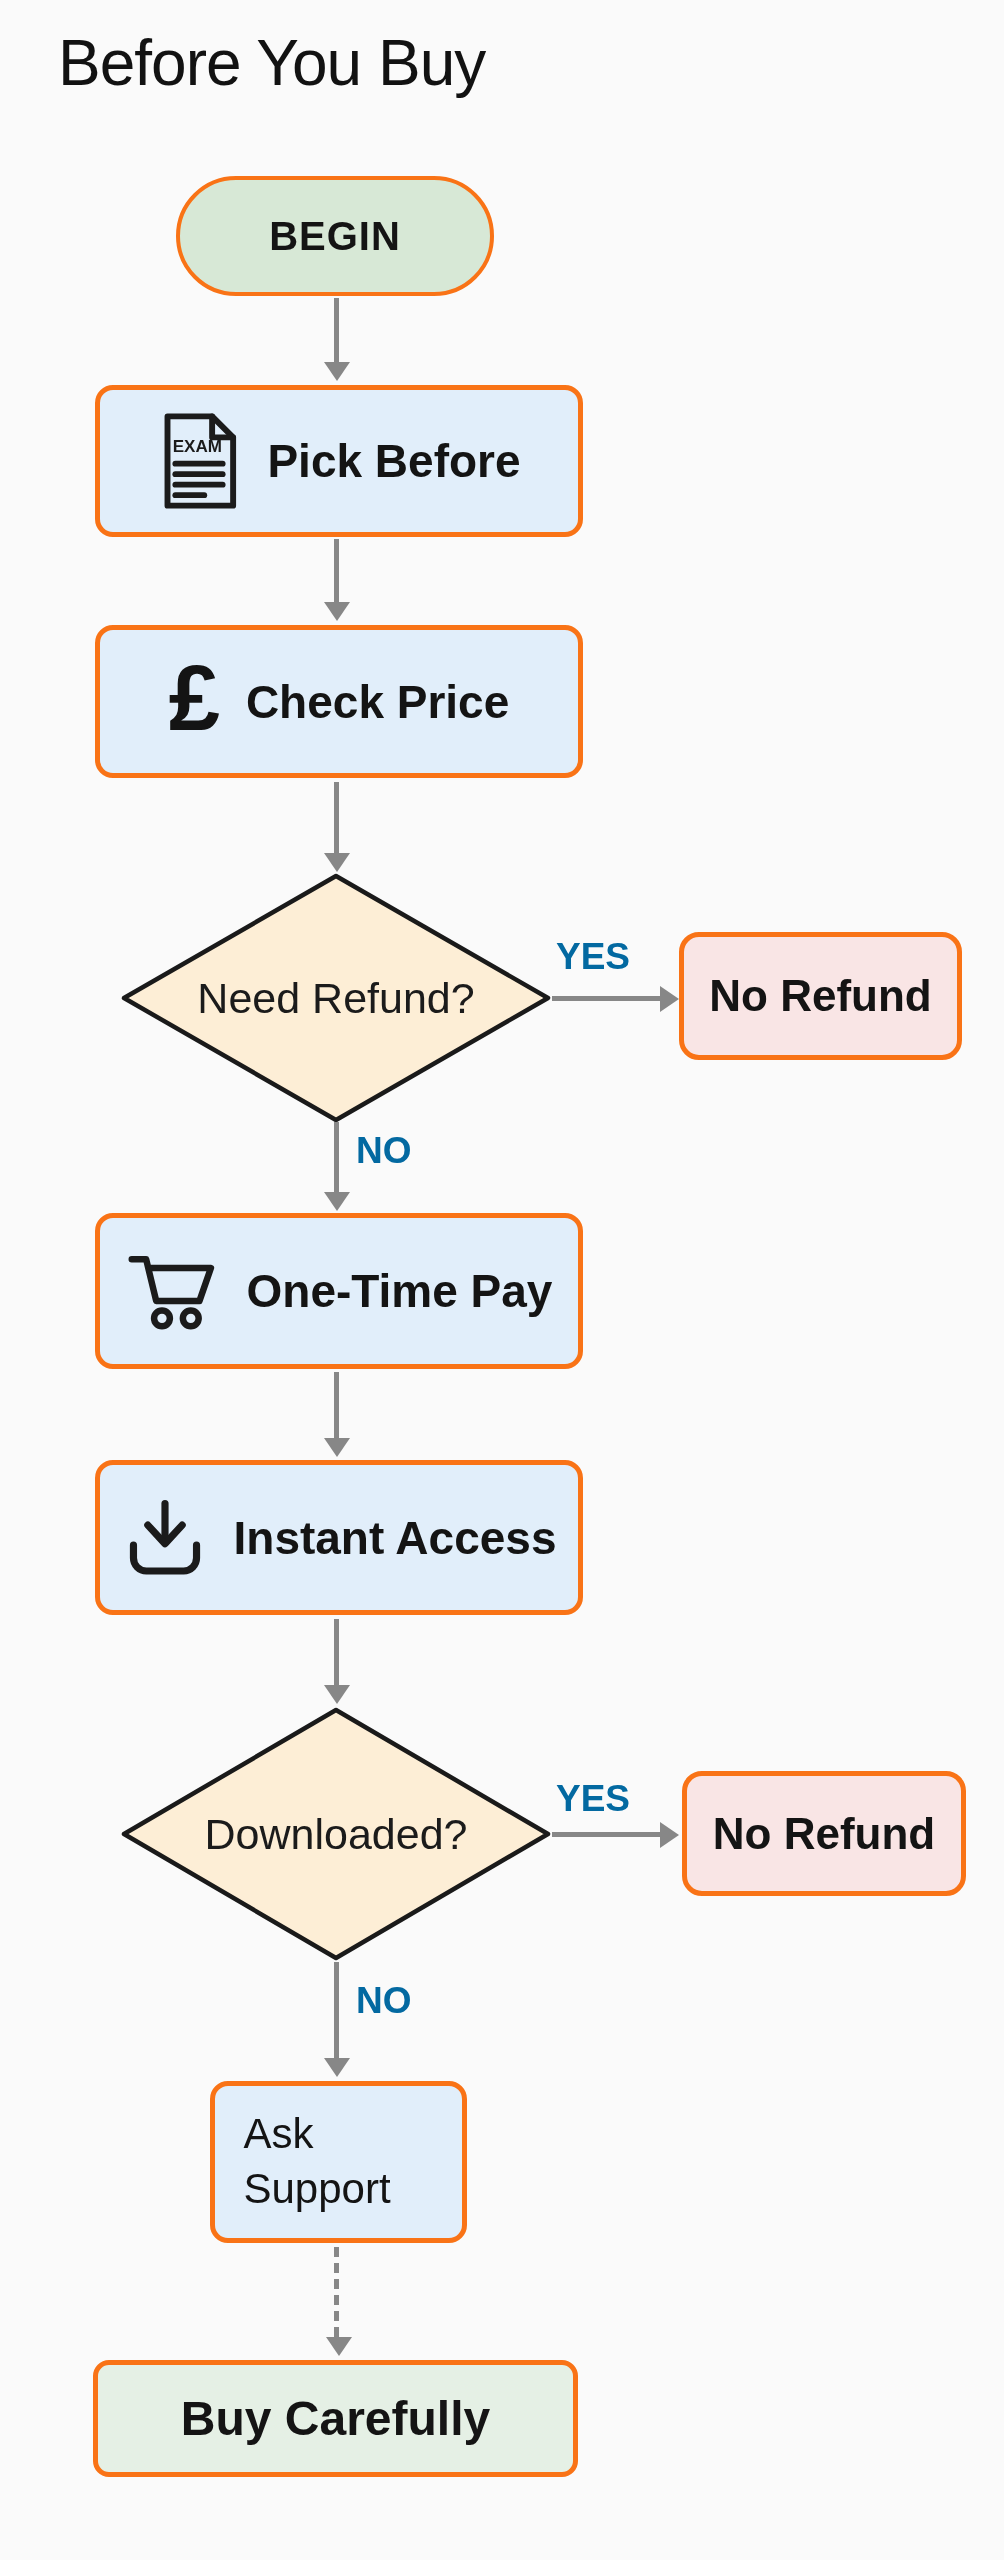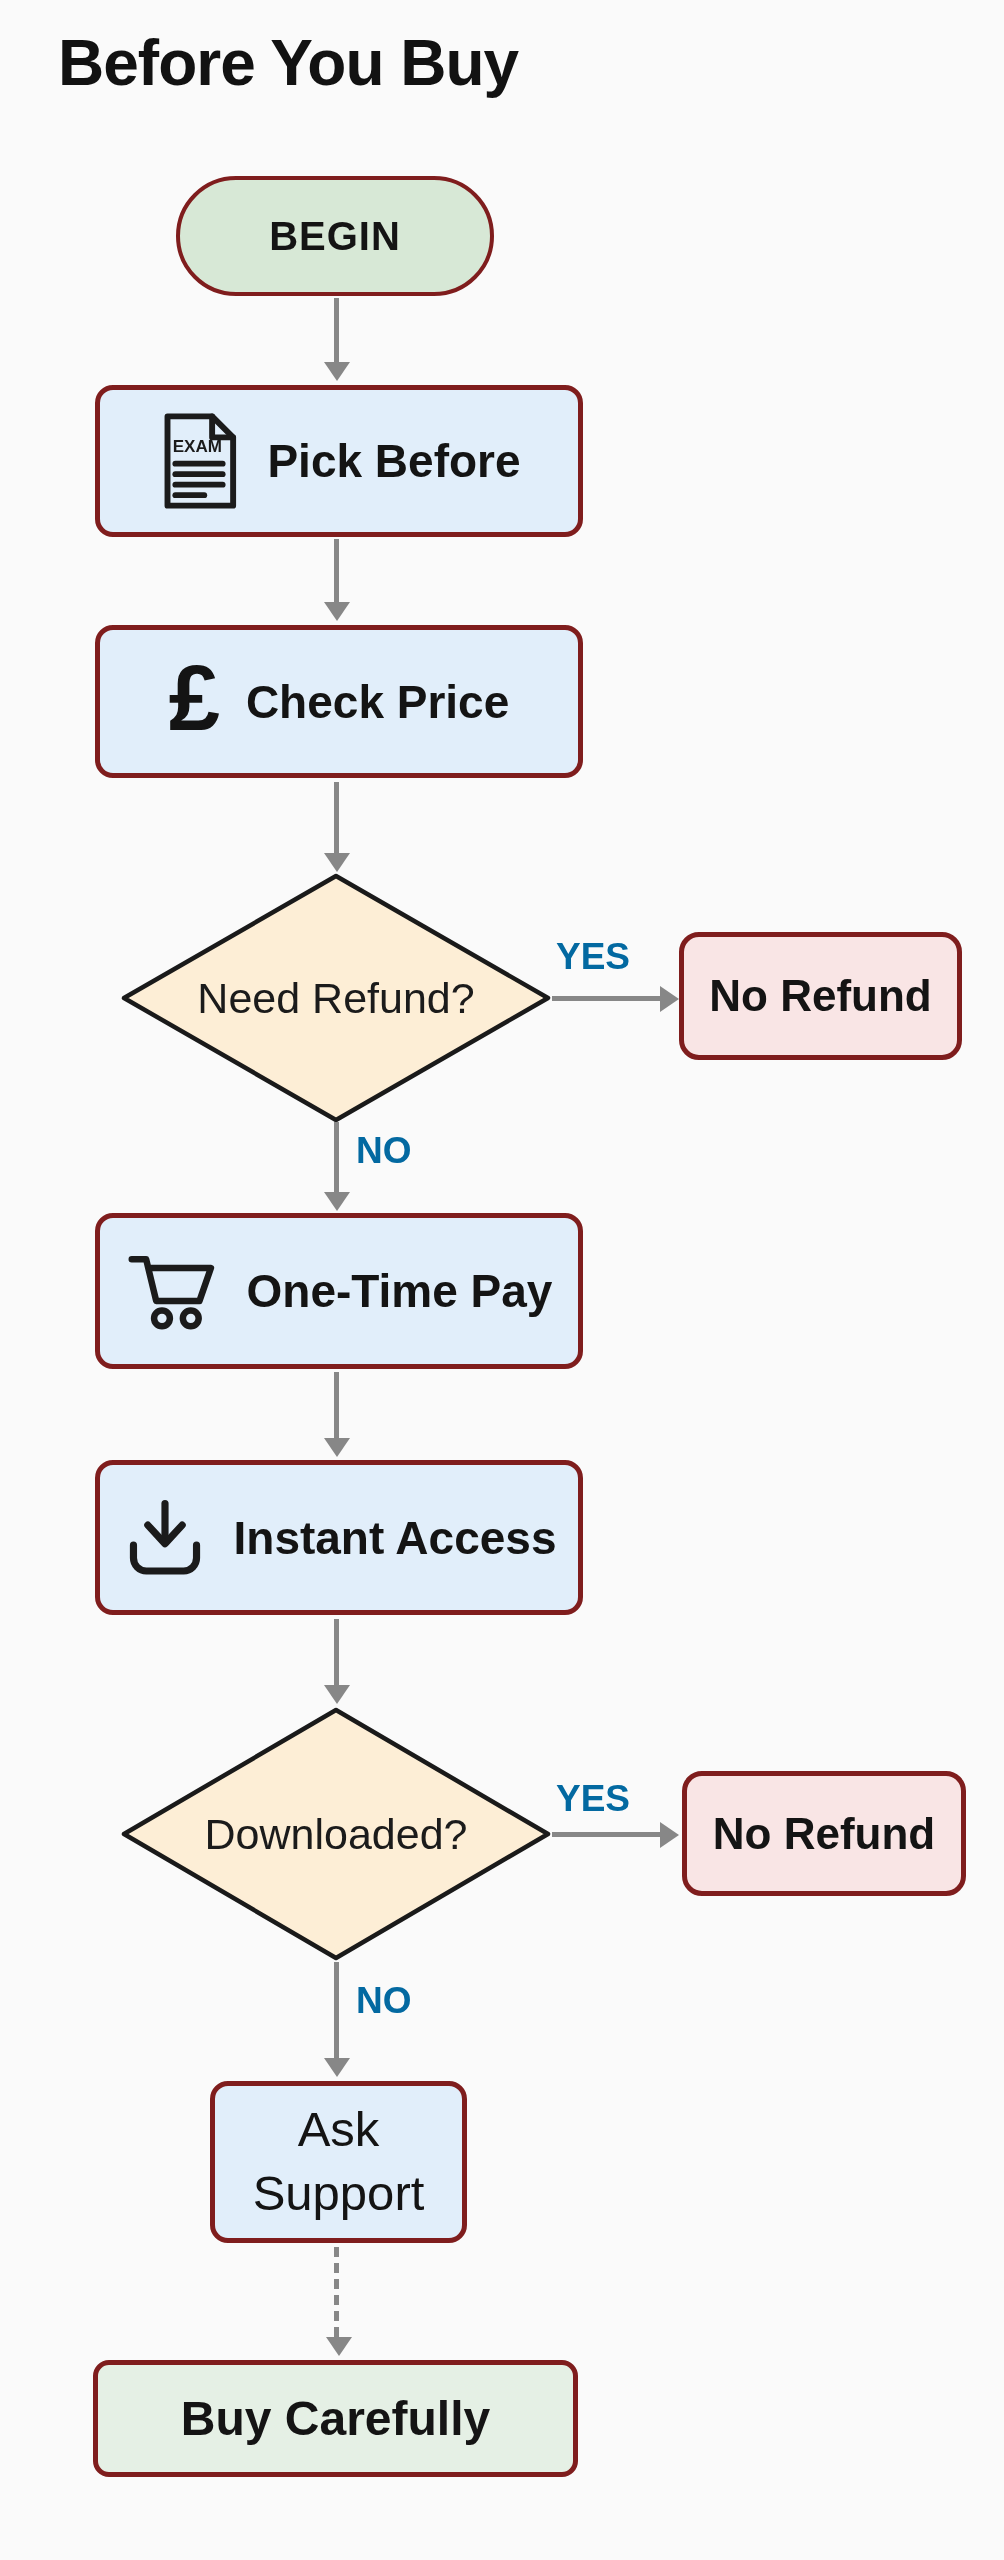--- a/index.html
+++ b/index.html
@@ -2,36 +2,36 @@
 <html><head>
 <meta charset="utf-8">
 <style>
   html,body{margin:0;padding:0;background:#fafafa;}
   .canvas{
     position:relative;width:1004px;height:2560px;background:#fafafa;
     font-family:"Liberation Sans",sans-serif;color:#141414;overflow:hidden;
   }
   .title{
     position:absolute;left:58px;top:26px;margin:0;
-    font-size:64px;font-weight:700;letter-spacing:-1px;color:#121212;
+    font-size:64px;font-weight:400;letter-spacing:-1px;color:#121212;
   }
   
   .node{
     position:absolute;box-sizing:border-box;
     display:flex;align-items:center;justify-content:center;gap:26px;
-    background:#e1eefa;border:5px solid #7f1d1d;border-radius:18px;
+    background:#e1eefa;border:5px solid #f97316;border-radius:18px;
   }
   .node .label{font-weight:700;font-size:46px;white-space:nowrap;}
   .terminator{background:#d7e8d6;border-radius:62px;border-width:4px;}
   .terminator .label{font-size:40px;letter-spacing:1px;}
   .result{background:#f9e5e5;border-radius:20px;}
   .result .label{font-size:44px;}
   .endnode{background:#e5f0e5;border-radius:16px;}
   .endnode .label{font-size:48px;}
-  .plain .label{font-weight:400;font-size:49px;white-space:normal;text-align:center;line-height:1.3;width:190px;}
+  .plain .label{font-weight:400;font-size:42px;white-space:normal;line-height:1.3;width:190px;}
   
   .diamond{position:absolute;}
   .diamond svg{position:absolute;left:0;top:0;overflow:visible;}
   .diamond .dlabel{
     position:absolute;inset:0;display:flex;align-items:center;justify-content:center;
     font-size:43px;font-weight:400;color:#1b1b1b;
   }
   
   .varrow{position:absolute;width:5px;background:#878787;}
   .varrow::after{

